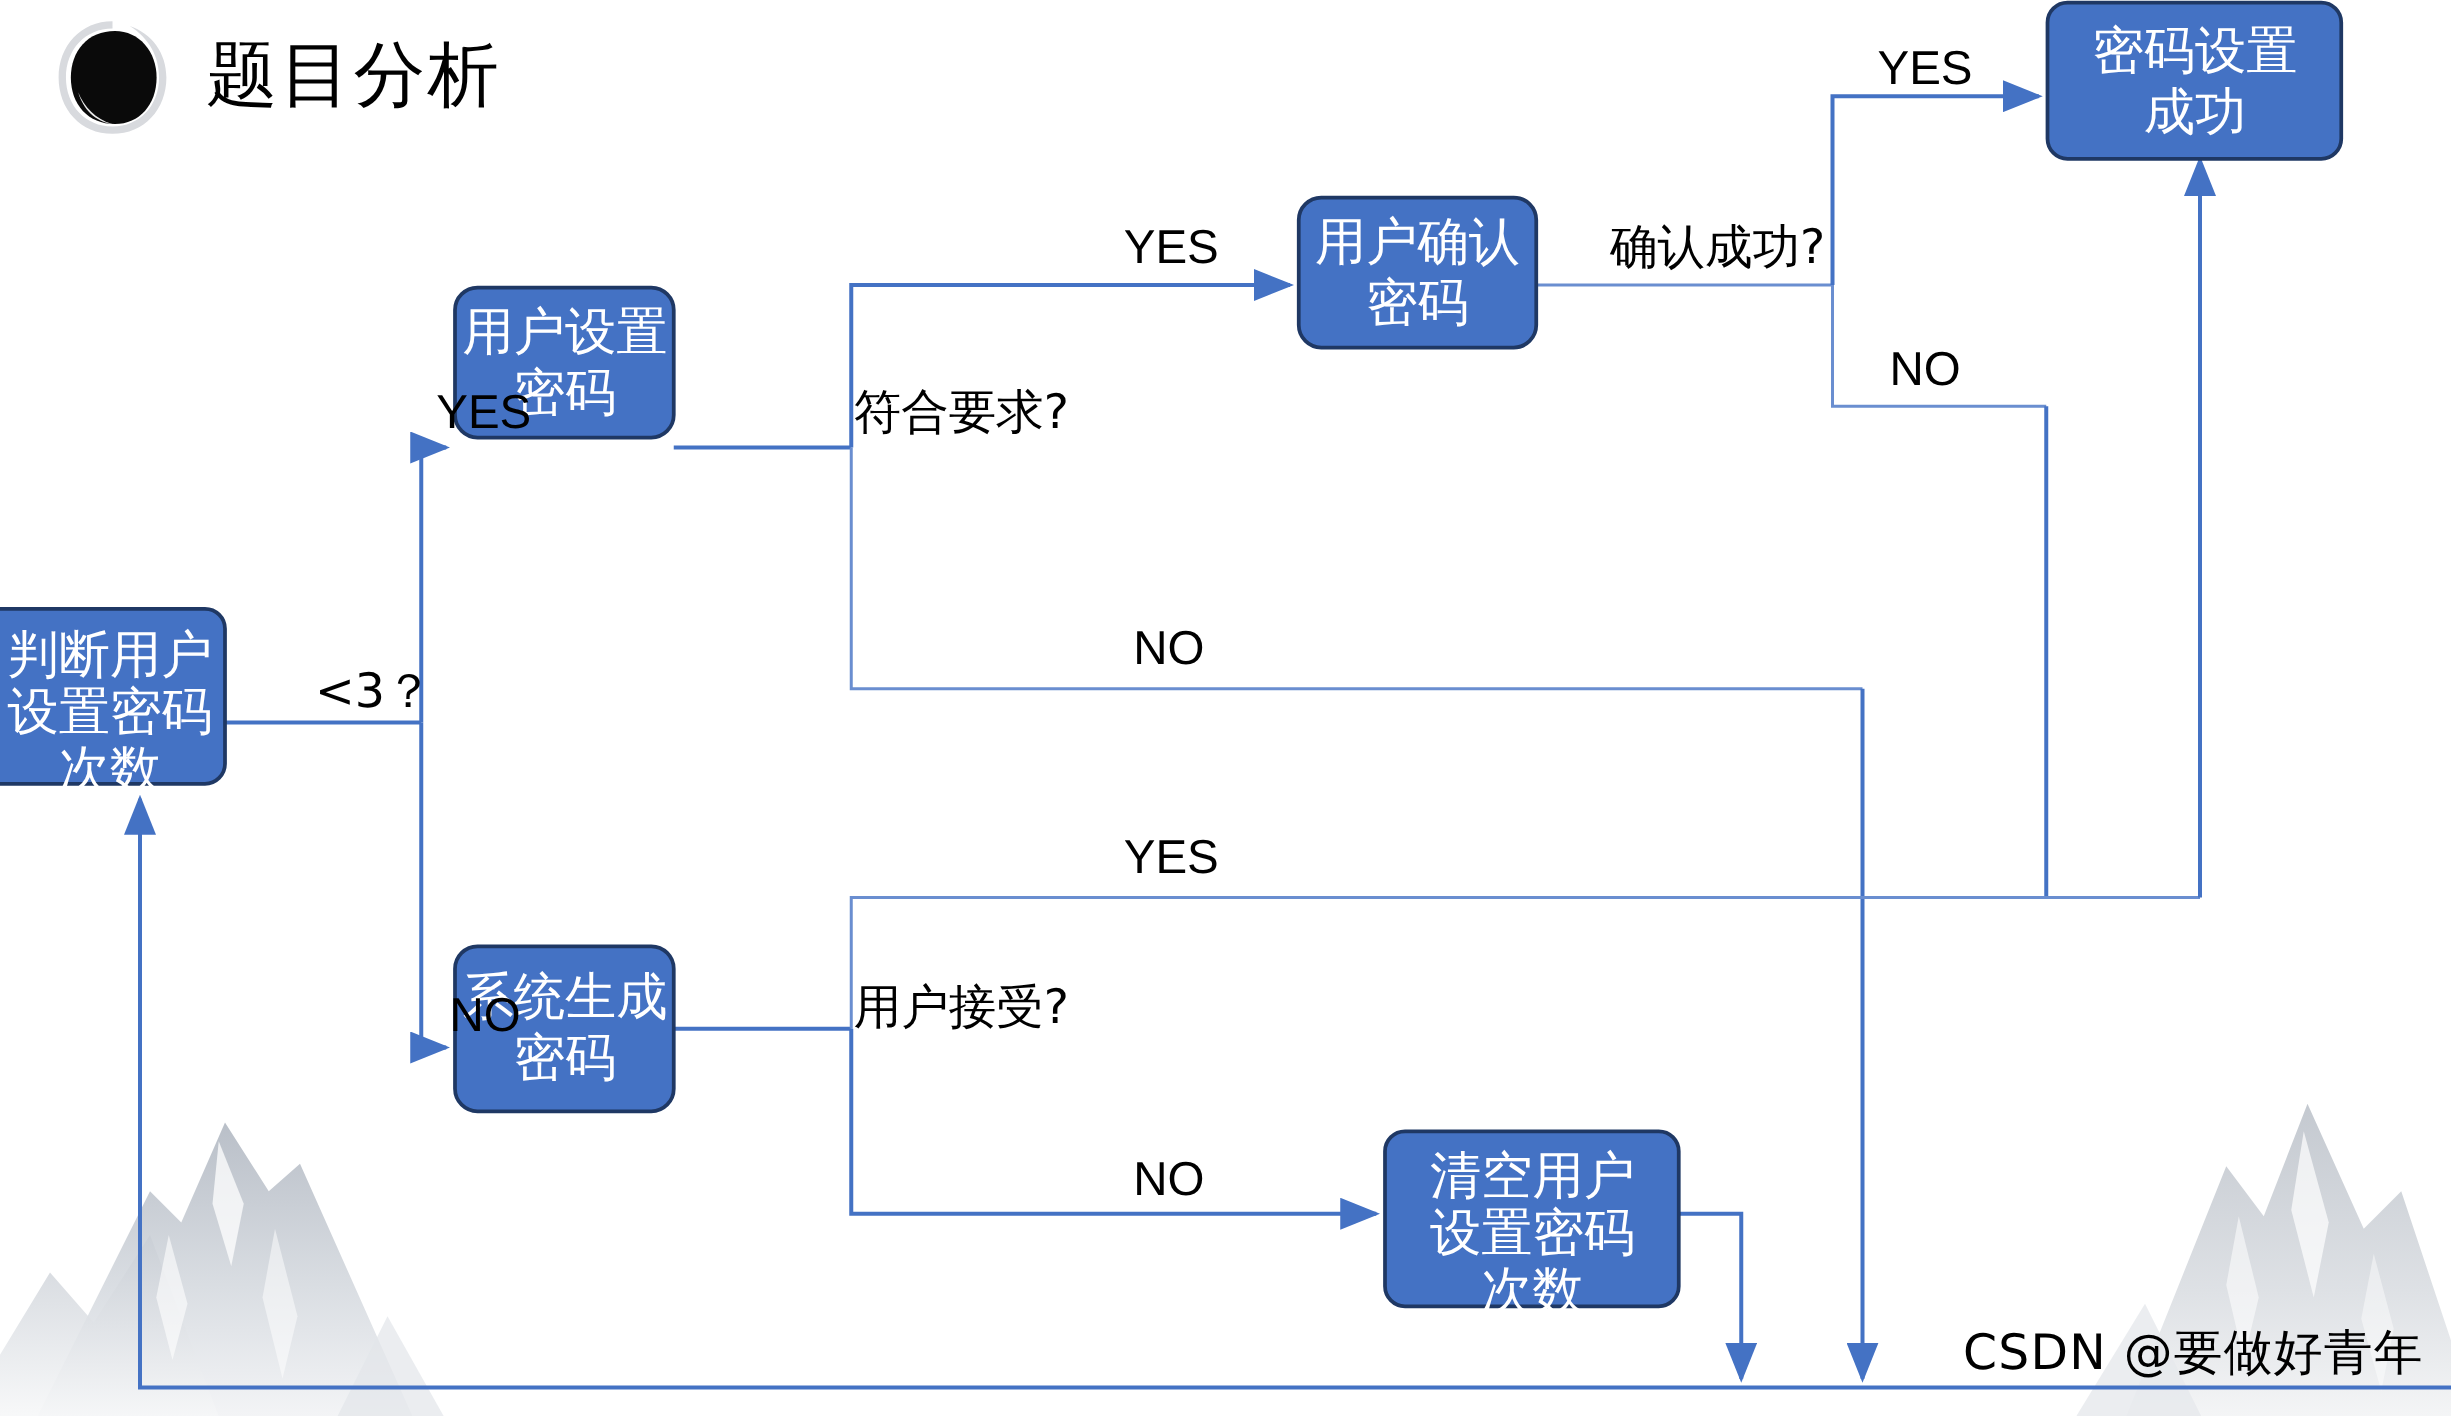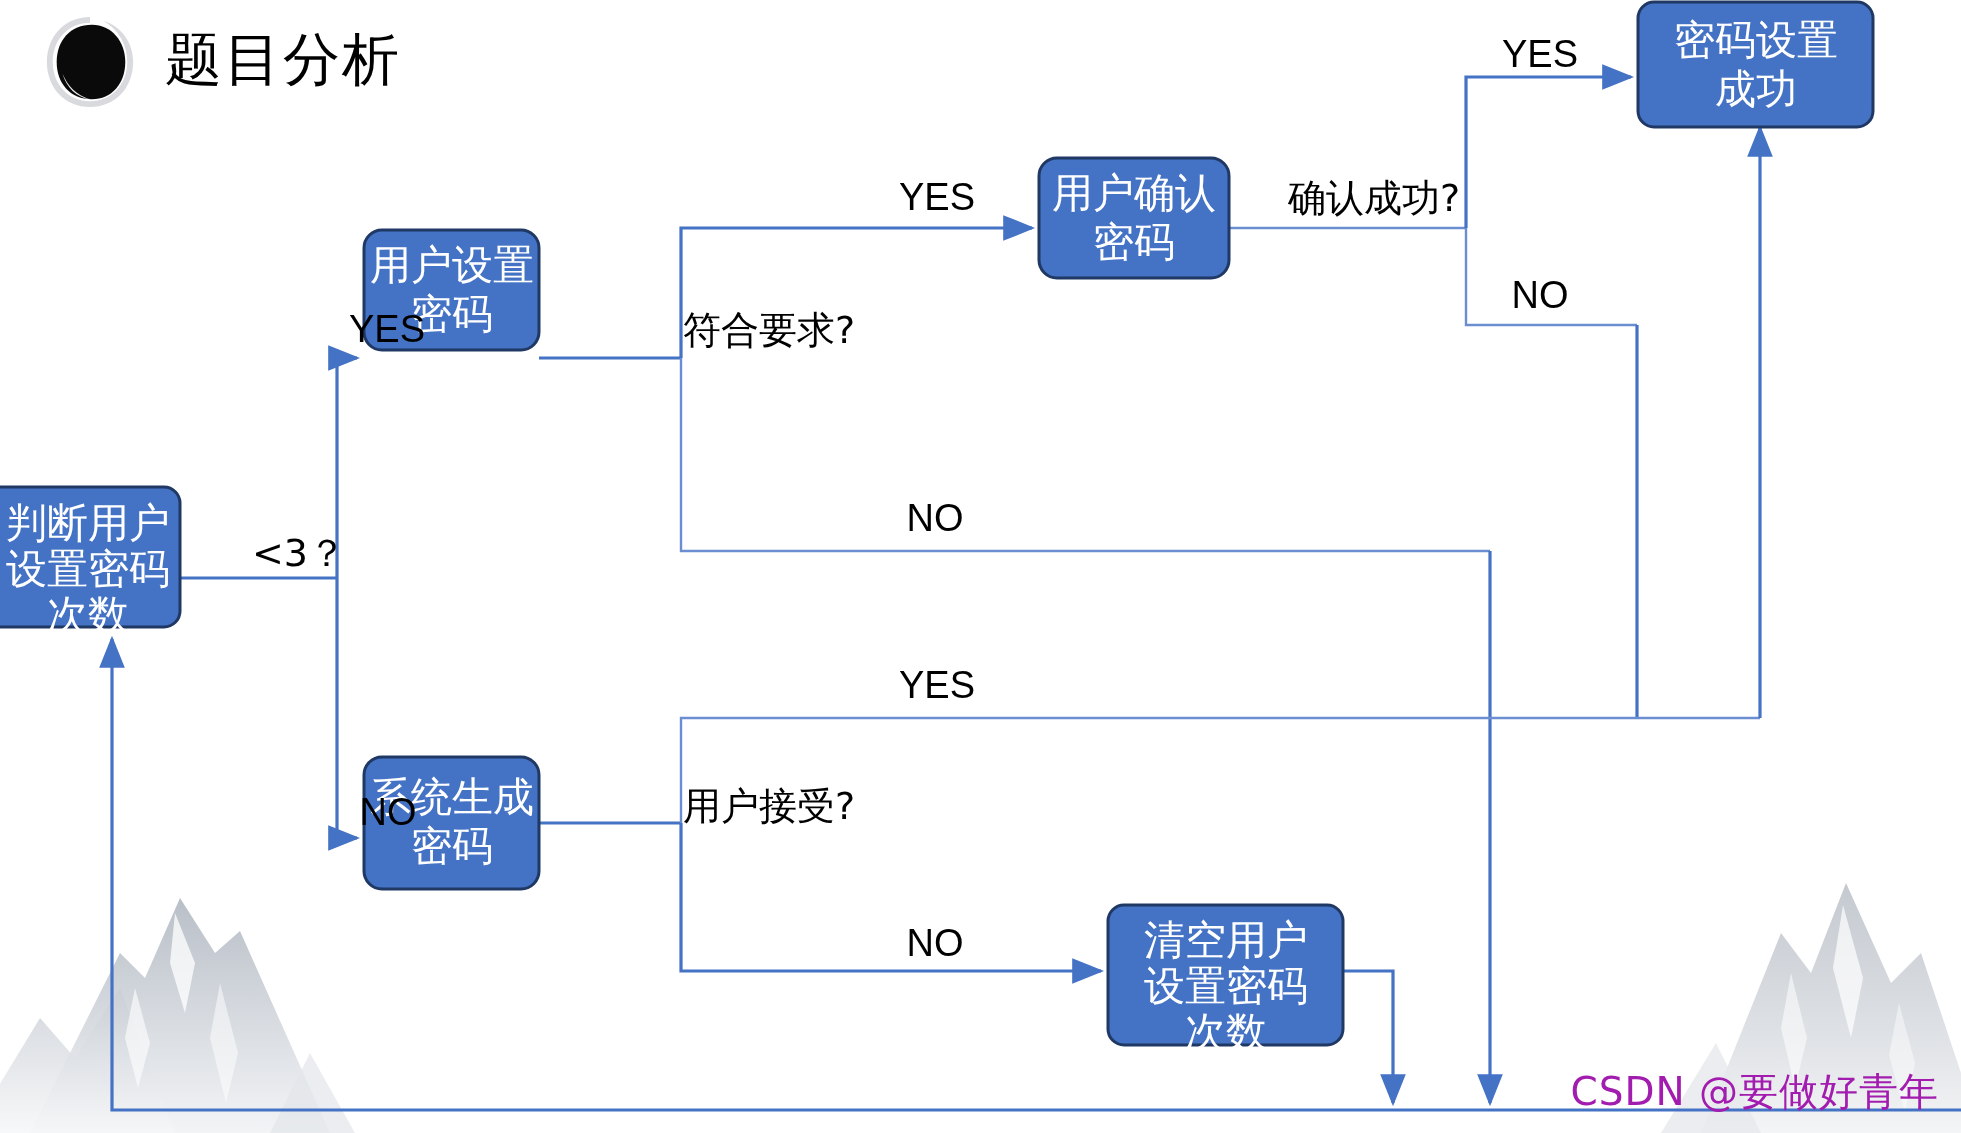--- a/index.html
+++ b/index.html
@@ -104,24 +104,24 @@
     font-family: "DejaVu Sans", "Liberation Sans", sans-serif;
     font-size: 38px;
     text-anchor: start;
     dominant-baseline: middle;
   }
 
   
   #watermark {
     position: absolute;
     right: 22px;
-    bottom: 14px;
+    bottom: 24px;
     font-family: "DejaVu Sans", "Liberation Sans", sans-serif;
     font-size: 39px;
-    color: #a21caf;
+    color: #000000;
     letter-spacing: 1px;
     white-space: nowrap;
     pointer-events: none;
   }
 </style>
 </head>
 <body>
 
 <div id="page">
 

